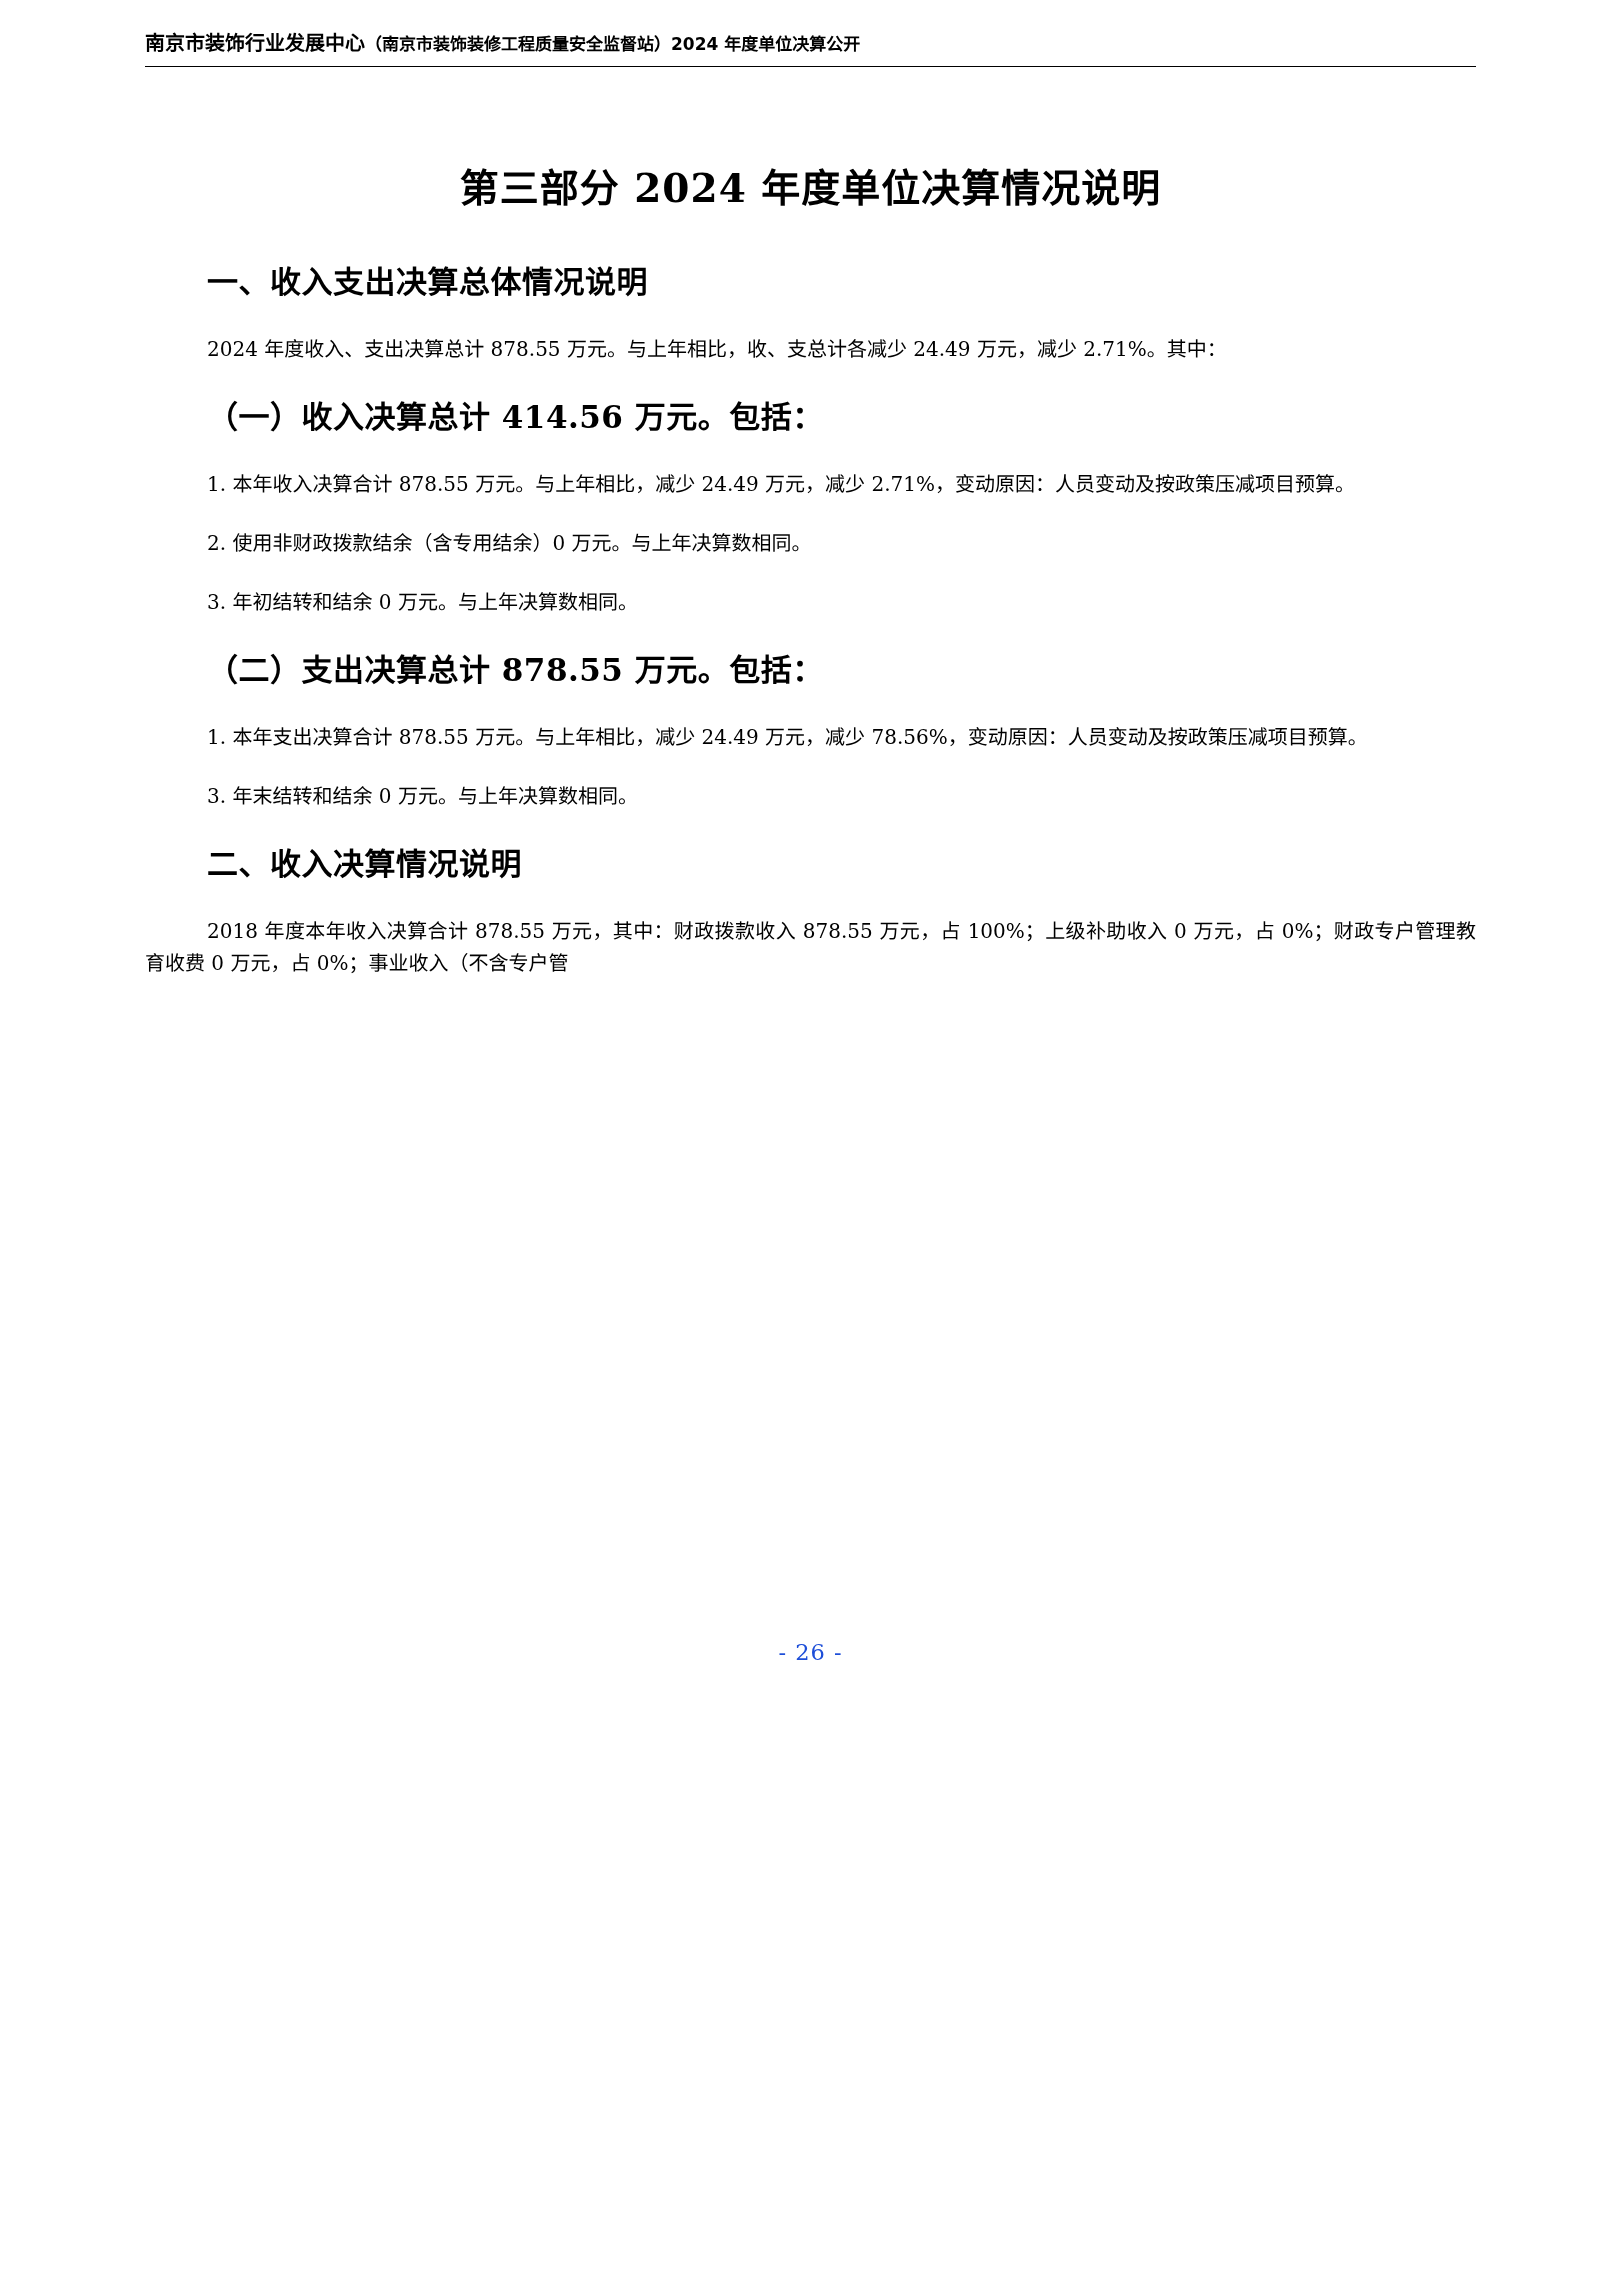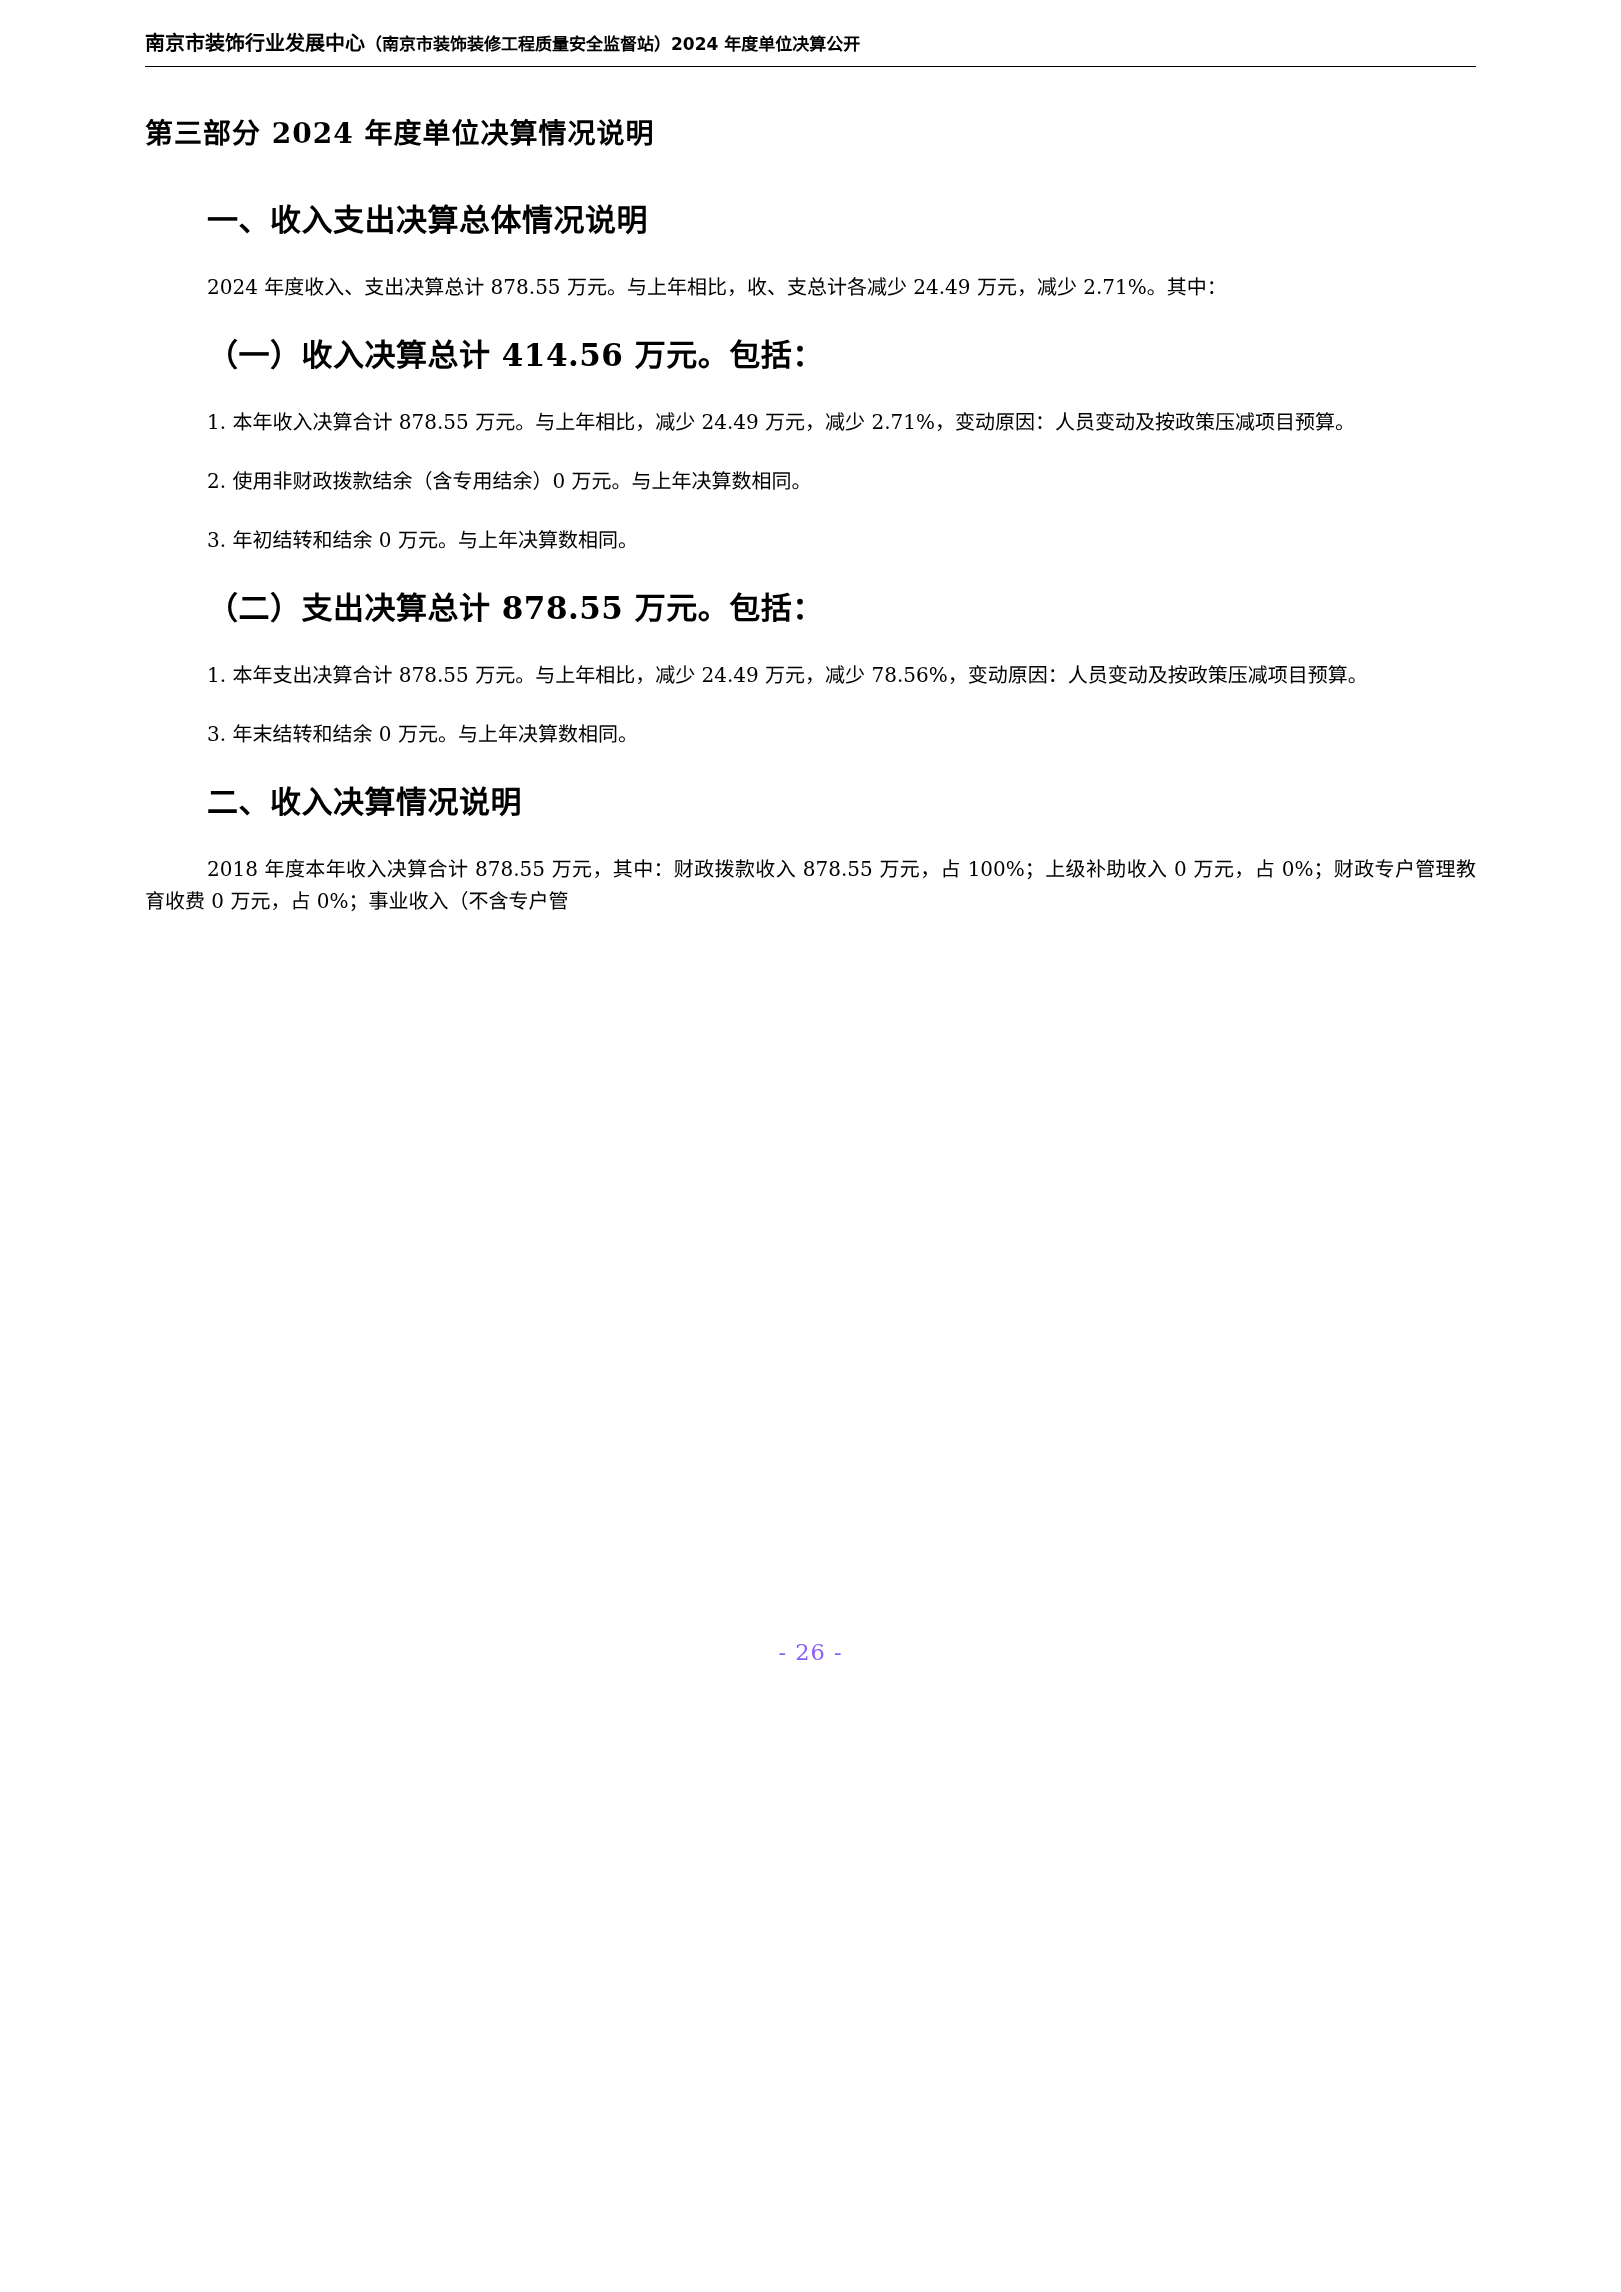--- a/index.html
+++ b/index.html
@@ -38,22 +38,23 @@
     font-weight: 700;
   }
   .header-rule {
     margin-top: 9.8px;
     border-bottom: 1.6px solid #000;
     width: 100%;
   }
 
   
   .doc-title {
-    margin-top: 44px;
-    font-size: 28px;
+    margin-top: 90px;
+    text-align: center;
+    font-size: 39px;
     font-weight: 700;
     letter-spacing: 1px;
     font-family: "DejaVu Serif", "Liberation Serif", serif;
   }
 
   
   .content {
     margin-top: 45px;
   }
   .h2 {
@@ -87,21 +88,21 @@
 
   
   .footer {
     position: absolute;
     left: 0;
     right: 0;
     bottom: 55px;
     text-align: center;
     font-size: 22.5px;
     font-family: "DejaVu Serif", "Liberation Serif", serif;
-    color: #8b5cf6;
+    color: #1d4ed8;
     letter-spacing: 1px;
   }
 </style>
 </head>
 <body>
 
 <div class="page">
 
   <div class="header">
     <span>南京市装饰行业发展中心</span><span class="small">（南京市装饰装修工程质量安全监督站）</span><span class="small">2024 年度单位决算公开</span>

